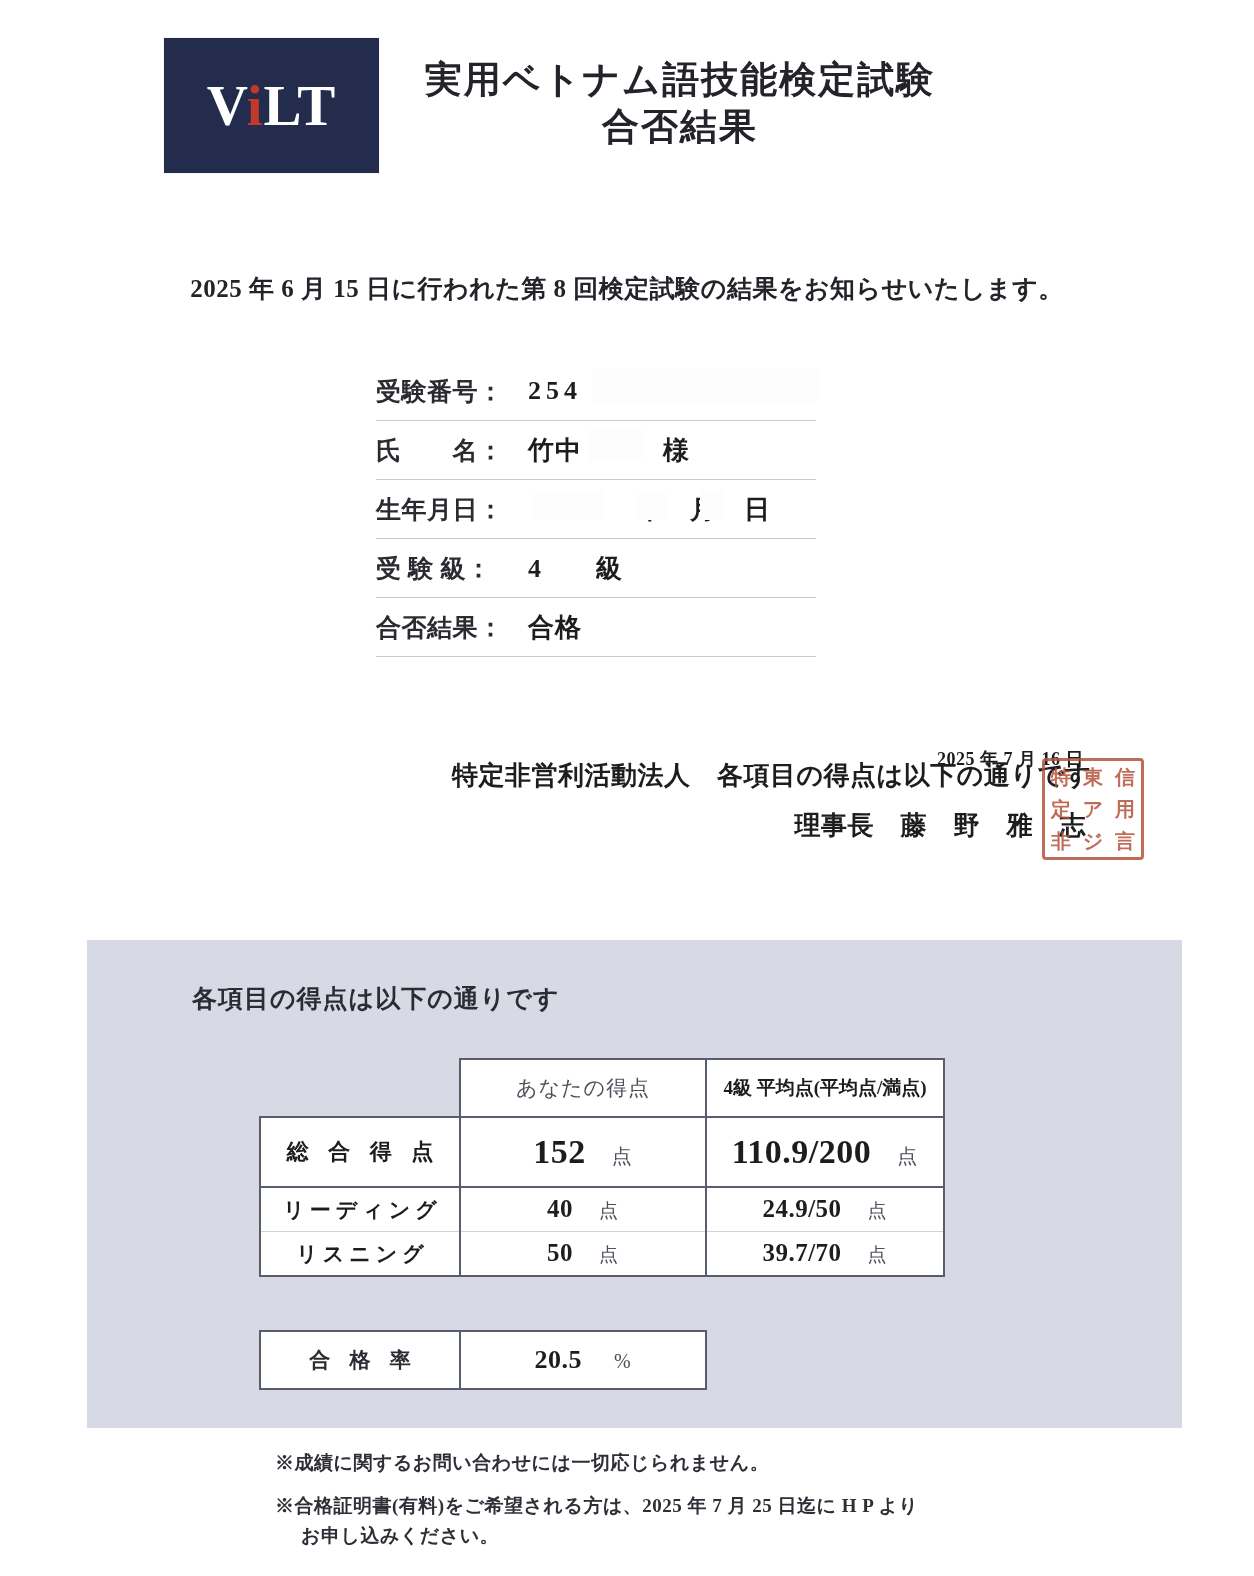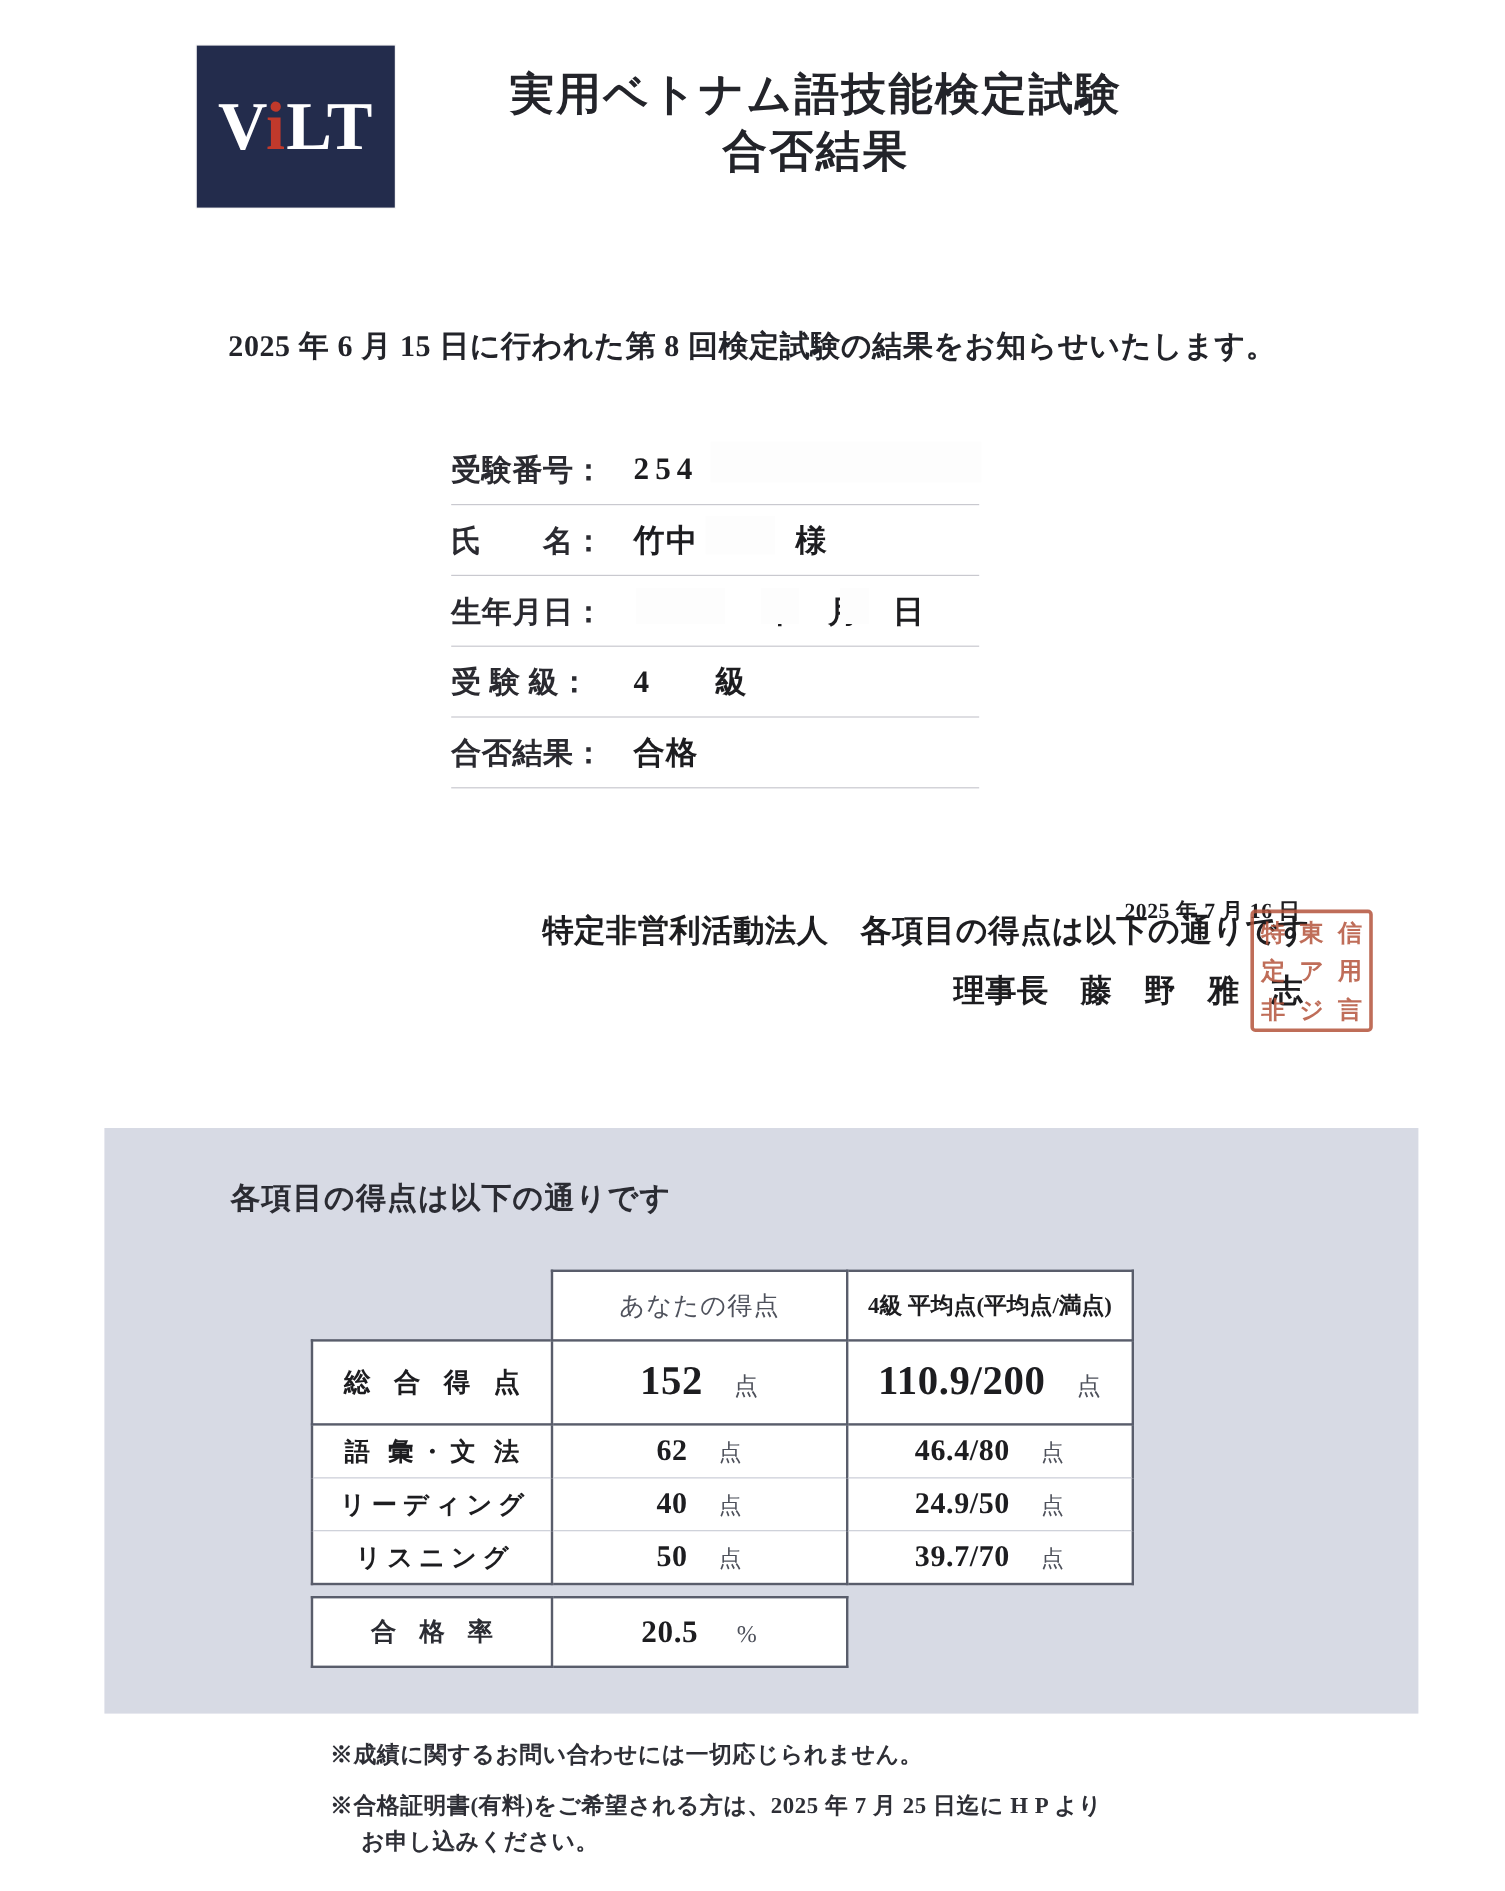--- a/index.html
+++ b/index.html
@@ -20,21 +20,21 @@
   .header {
     position: absolute;
     left: 0; top: 0;
     width: 1254px;
     height: 210px;
   }
   .logo-box {
     position: absolute;
     left: 164px;
     top: 38px;
-    width: 165px;
+    width: 215px;
     height: 135px;
     background: #232c4c;
     display: flex;
     align-items: center;
     justify-content: center;
     box-shadow: 0 0 0 1px rgba(0,0,0,0.04);
   }
   .logo-text {
     font-family: "Liberation Serif", "DejaVu Serif", serif;
     font-size: 57px;
@@ -413,35 +413,20 @@
           </div>
         </td>
         <td>
           <div class="numcell">
             <span class="num">110.9/200</span>
             <span class="unit">点</span>
           </div>
         </td>
       </tr>
 
-      <tr class="row-sub first">
-        <td class="cat">語 彙・文 法</td>
-        <td>
-          <div class="numcell">
-            <span class="num">62</span>
-            <span class="unit">点</span>
-          </div>
-        </td>
-        <td>
-          <div class="numcell">
-            <span class="num">46.4/80</span>
-            <span class="unit">点</span>
-          </div>
-        </td>
-      </tr>
 
       <tr class="row-sub">
         <td class="cat">リーディング</td>
         <td>
           <div class="numcell">
             <span class="num">40</span>
             <span class="unit">点</span>
           </div>
         </td>
         <td>

